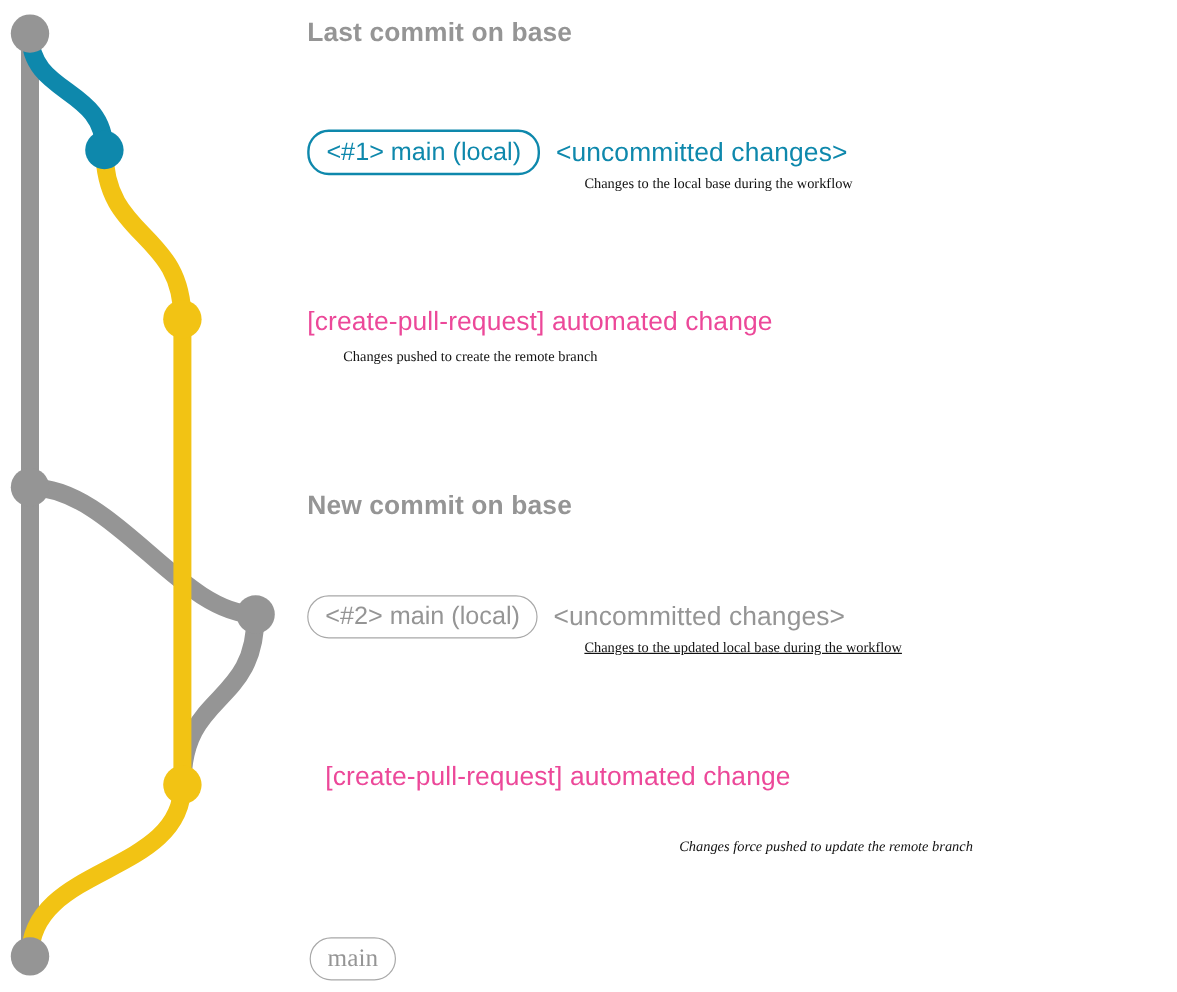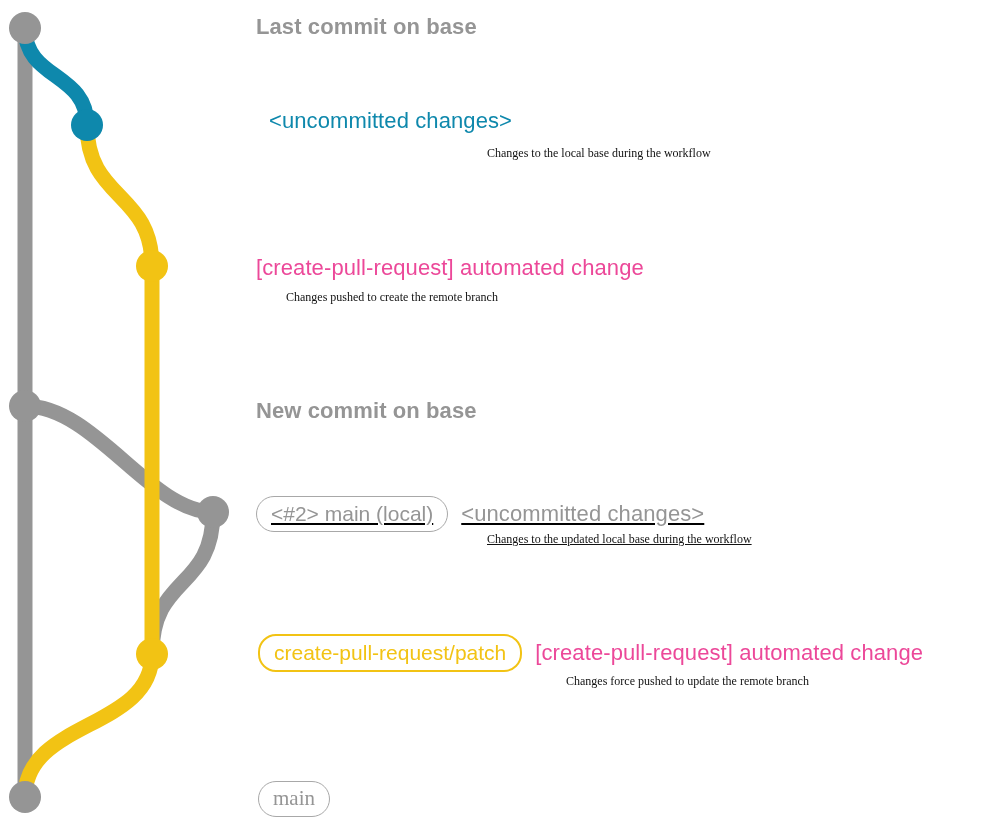--- a/index.html
+++ b/index.html
@@ -102,40 +102,40 @@
   <circle cx="213" cy="512" r="16" fill="#959595"></circle>
   <circle cx="152" cy="654" r="16" fill="#f2c314"></circle>
   <circle cx="25" cy="797" r="16" fill="#959595"></circle>
 </svg>
 
 <div class="row" style="left:256px; top:14px;">
   <span class="heading gray">Last commit on base</span>
 </div>
 
 <div class="row" style="left:256px; top:108px;">
+  <span class="pill blue">&lt;#1&gt; main (local)</span>
   <span class="subject blue">&lt;uncommitted changes&gt;</span>
 </div>
 <div class="note" style="left:487px; top:146px;">Changes to the local base during the workflow</div>
 
 <div class="row" style="left:256px; top:255px;">
   <span class="subject yellow nogap">[create-pull-request] automated change</span>
 </div>
 <div class="note" style="left:286px; top:290px;">Changes pushed to create the remote branch</div>
 
-<div class="row" style="left:256px; top:398px;">
+<div class="row" style="left:256px; top:408px;">
   <span class="heading gray">New commit on base</span>
 </div>
 
-<div class="row" style="left:256px; top:496px;text-decoration:underline;">
+<div class="row" style="left:256px; top:496px;">
   <span class="pill gray">&lt;#2&gt; main (local)</span>
   <span class="subject gray">&lt;uncommitted changes&gt;</span>
 </div>
 <div class="note" style="left:487px; top:532px;text-decoration:underline;">Changes to the updated local base during the workflow</div>
 
 <div class="row" style="left:258px; top:634px;">
-  <span class="pill yellow">create-pull-request/patch</span>
   <span class="subject yellow">[create-pull-request] automated change</span>
 </div>
-<div class="note" style="left:566px; top:674px;">Changes force pushed to update the remote branch</div>
+<div class="note" style="left:566px; top:698px;font-style:italic;">Changes force pushed to update the remote branch</div>
 
 <div class="row" style="left:258px; top:781px;font-family:Liberation Serif, serif;">
   <span class="pill gray">main</span>
 </div>
 
 </body></html>

